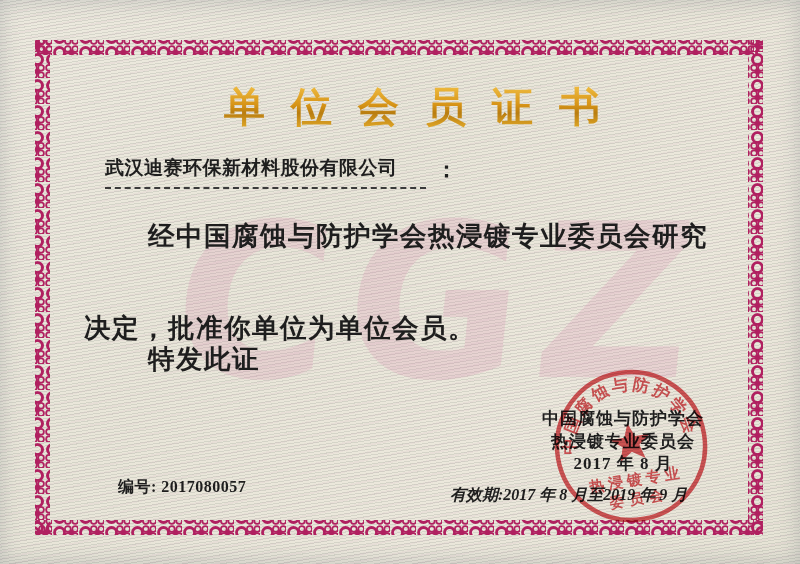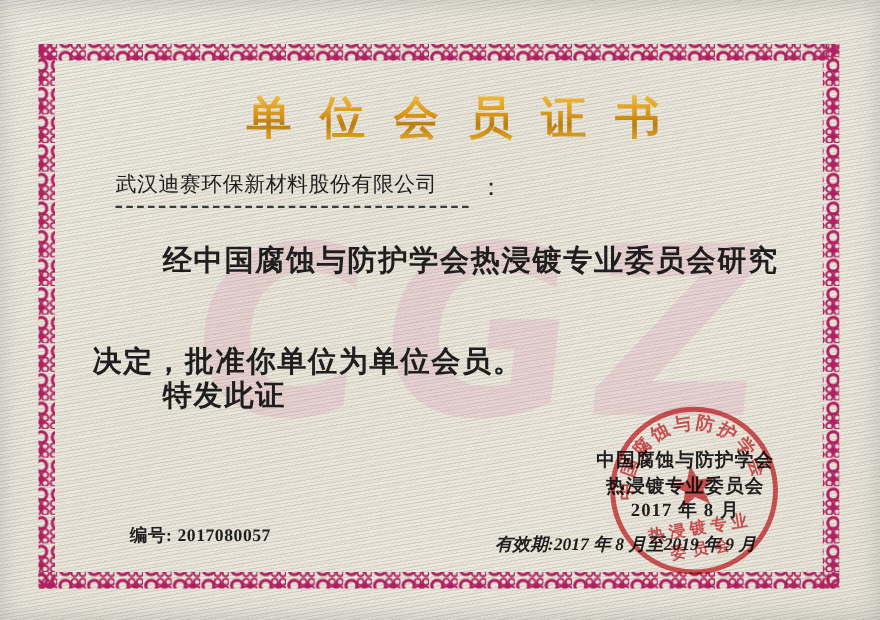--- a/index.html
+++ b/index.html
@@ -30,21 +30,21 @@
     position:absolute;left:0;right:0;top:80px;
     text-align:center;
     font-size:41px;font-weight:700;
     letter-spacing:26px;padding-left:26px;
     background:linear-gradient(180deg,#f6c84e 0%,#d79417 45%,#b97d10 60%,#f2bb33 100%);
     -webkit-background-clip:text;background-clip:text;
     color:transparent;
     text-shadow:none;
     margin-left:24px;
   }
-  .company-row{position:absolute;left:105px;top:155px;font-size:19px;font-weight:400;}
+  .company-row{position:absolute;left:105px;top:155px;font-size:19px;font-weight:700;}
   .company-name{
     display:inline-block;
     padding:0 28px 6px 0;
     border-bottom:2px dashed #3a3a3a;
     letter-spacing:0.5px;
   }
   .company-colon{display:inline-block;margin-left:10px;font-size:22px;vertical-align:top;}
   .body-line{position:absolute;font-size:26.5px;font-weight:700;letter-spacing:1.5px;white-space:nowrap;}
   .line1{left:148px;top:218px;}
   .line2{left:84px;top:282px;margin-top:28px;}

